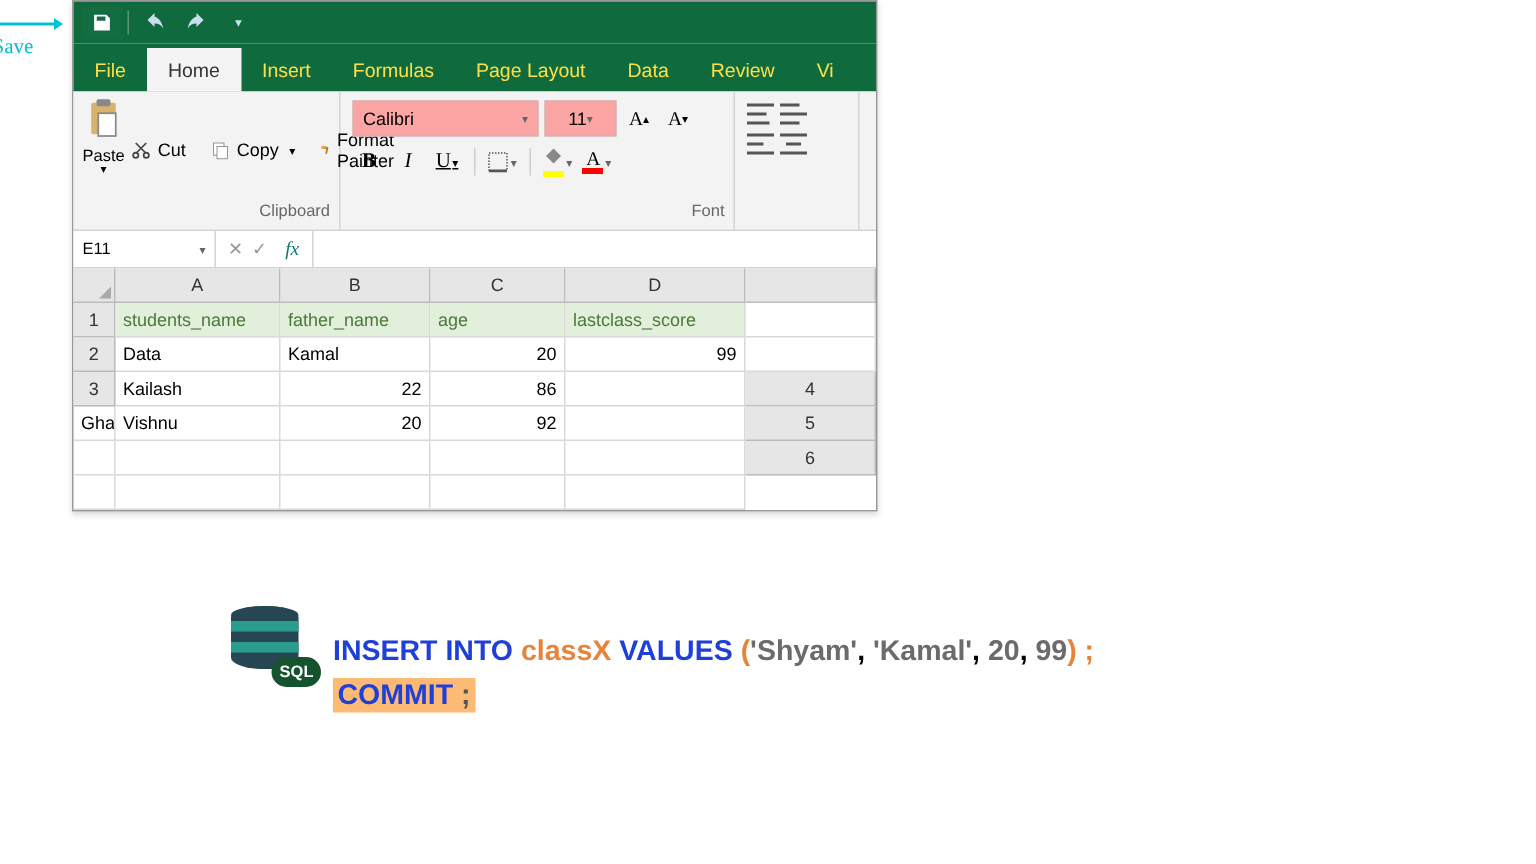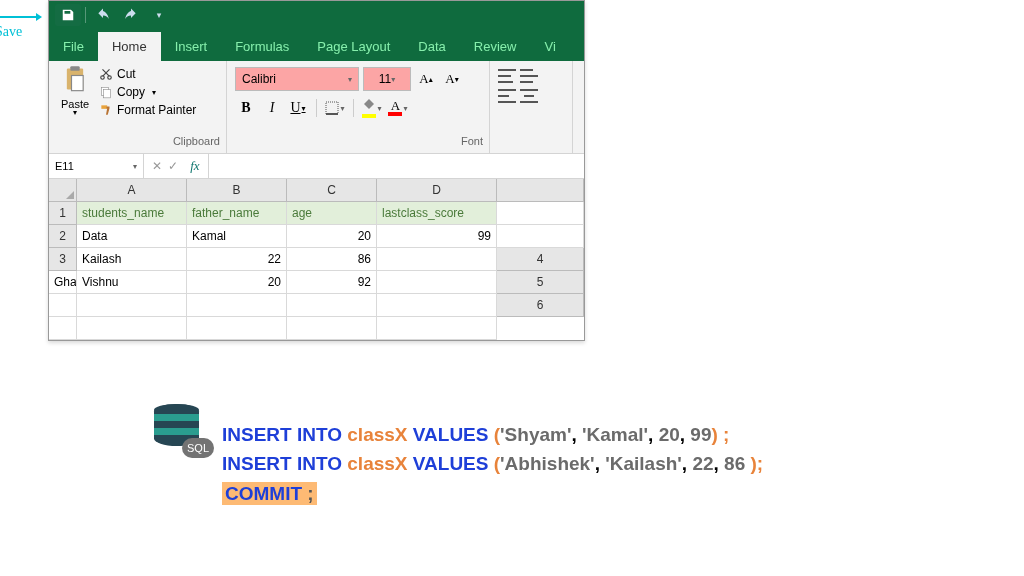--- a/index.html
+++ b/index.html
@@ -6,32 +6,32 @@
 .annot{position:absolute;left:-5px;top:8px;color:#00c0d6;font-family:"Comic Sans MS",cursive;font-size:14px}
 .annot-line{display:inline-block;width:40px;height:2px;background:#00c0d6;vertical-align:middle;margin-left:5px;position:relative}
 .annot-line::after{content:"";position:absolute;right:-2px;top:-3px;border-left:6px solid #00c0d6;border-top:4px solid transparent;border-bottom:4px solid transparent}
 .excel{position:absolute;left:48px;top:0;width:535px;border:1px solid #999;box-shadow:0 2px 4px rgba(0,0,0,.15);background:#fff}
 .qat{background:#0f6b3e;height:28px;display:flex;align-items:center;padding:0 6px;gap:2px}
 .qat-btn{width:26px;height:22px;display:flex;align-items:center;justify-content:center;color:#fff;border-radius:2px}
 .qat-btn.save{background:#146c43}
 .qat-btn svg{width:14px;height:14px}
 .qat-sep{width:1px;height:16px;background:rgba(255,255,255,.3);margin:0 2px}
 .tabs{background:#0f6b3e;display:flex;height:32px;align-items:flex-end}
-.tab{padding:7px 14px;color:#86efac;font-size:13px;cursor:pointer}
+.tab{padding:7px 14px;color:#fde047;font-size:13px;cursor:pointer}
 .tab.active{background:#f3f3f3;color:#333}
 .ribbon{background:#f3f3f3;border-bottom:1px solid #d4d4d4;display:flex;height:92px}
 .rgroup{border-right:1px solid #d4d4d4;padding:4px 6px;display:flex;flex-direction:column;justify-content:space-between}
 .rgroup-bar{text-align:right;color:#666;font-size:11px;padding:2px 0}
 .clipboard{width:165px}
 .clip-content{display:flex;gap:4px;flex:1}
 .paste-big{width:40px;text-align:center}
 .paste-big svg{width:28px;height:28px}
 .paste-big .lbl{font-size:11px;margin-top:2px}
 .paste-big .dd{font-size:8px;margin-top:-2px}
-.clip-small{display:flex;flex-direction:column;gap:4px;margin-top:2px}
+.clip-small{display:flex;gap:16px;margin-top:2px}
 .clip-item{display:flex;align-items:center;gap:4px;font-size:12px}
 .clip-item svg{width:14px;height:14px}
 .font-group{width:250px}
 .font-content{flex:1;display:flex;flex-direction:column;gap:6px;padding:2px}
 .font-row{display:flex;align-items:center;gap:4px}
 .font-sel{background:#fca5a5;border:1px solid #bbb;height:22px;display:flex;align-items:center;padding:0 6px;font-size:12px}
 .font-sel.name{width:110px;justify-content:space-between}
 .font-sel.size{width:34px;justify-content:center}
 .dd-arrow{font-size:8px;color:#666}
 .font-btn{width:22px;height:22px;display:flex;align-items:center;justify-content:center;font-family:"Times New Roman",serif}
@@ -59,21 +59,21 @@
 .corner{background:#e6e6e6;border-right:1px solid #bbb;border-bottom:1px solid #bbb;position:relative}
 .corner::after{content:"";position:absolute;right:2px;bottom:2px;border-right:8px solid #aaa;border-top:8px solid transparent}
 .hdr{background:#e2efda;color:#4a7a3a}
 .num{text-align:right}
 .sql-icon{position:absolute;left:154px;top:404px;width:56px;height:50px}
 .db-cyl{width:45px;height:42px;background:#264653;border-radius:50%/18%;position:relative}
 .db-cyl::before{content:"";position:absolute;top:0;left:0;right:0;height:12px;background:#264653;border-radius:50%}
 .db-stripe{position:absolute;left:0;right:0;height:7px;background:#2a9d8f}
 .db-stripe.s1{top:10px}
 .db-stripe.s2{top:24px}
-.sql-badge{position:absolute;right:-4px;bottom:-4px;background:#737373;color:#fff;font-size:11px;font-weight:normal;padding:4px 5px;border-radius:10px}
+.sql-badge{position:absolute;right:-4px;bottom:-4px;background:#14532d;color:#fff;font-size:11px;font-weight:bold;padding:4px 5px;border-radius:10px}
 .sql-code{position:absolute;left:222px;top:420px;font-family:Verdana,sans-serif;font-size:19px;font-weight:bold;line-height:1.55}
 .kw{color:#1e3fd8}
 .tbl{color:#e8833a}
 .paren{color:#e8833a}
 .str{color:#6b6b6b}
 .numv{color:#6b6b6b}
 .semi{color:#555}
 .commit-bg{background:#fdba74;padding:1px 3px;border-radius:0}
 </style>
 </head>
@@ -294,15 +294,14 @@
 <div class="sql-icon">
   <div class="db-cyl">
     <div class="db-stripe s1"></div>
     <div class="db-stripe s2"></div>
   </div>
   <div class="sql-badge">SQL</div>
 </div>
 
 <div class="sql-code">
   <div><span class="kw">INSERT INTO</span> <span class="tbl">classX</span> <span class="kw">VALUES</span> <span class="paren">(</span><span class="str">'Shyam'</span>, <span class="str">'Kamal'</span>, <span class="numv">20</span>, <span class="numv">99</span><span class="paren">) ;</span></div>
-  <div><span class="kw">INSERT INTO</span> <span class="tbl">classX</span> <span class="kw">VALUES</span> <span class="paren">(</span><span class="str">'Abhishek'</span>, <span class="str">'Kailash'</span>, <span class="numv">22</span>, <span class="numv">86</span><span class="paren"> );</span></div>
   <div><span class="commit-bg"><span class="kw">COMMIT</span> <span class="semi">;</span></span></div>
 </div>
 
 </body></html>

